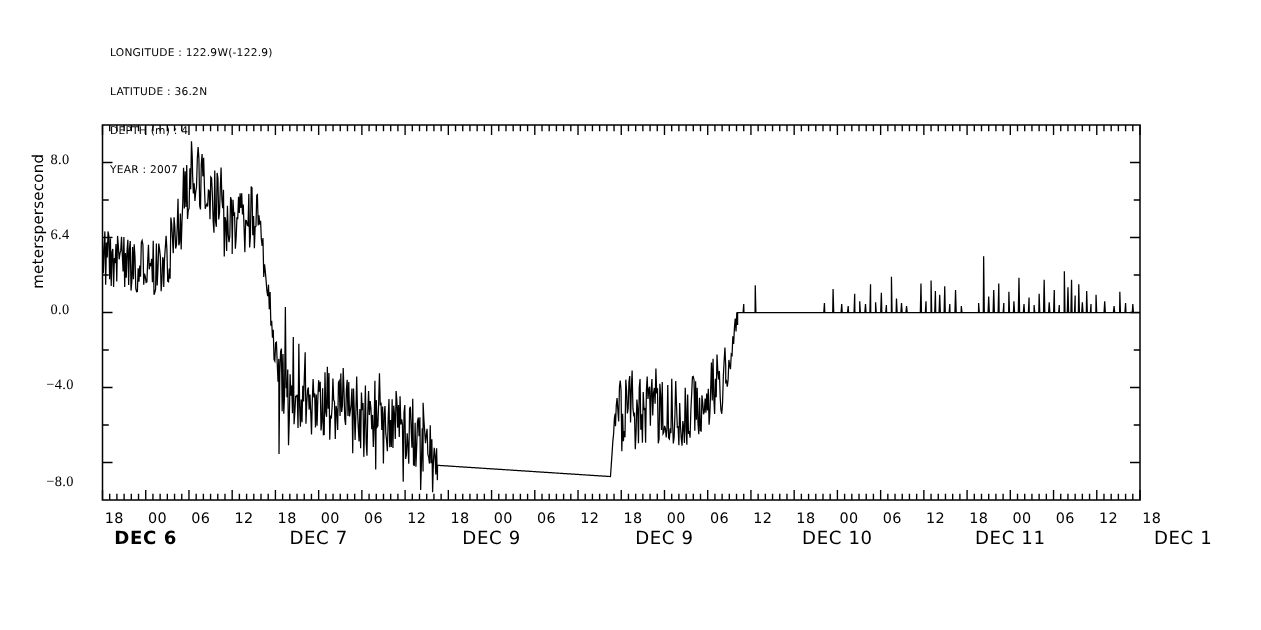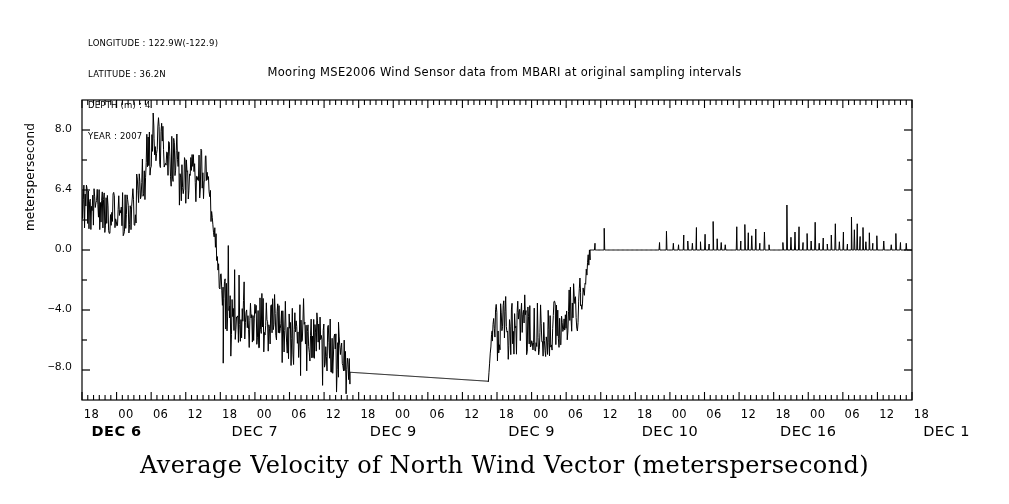--- a/index.html
+++ b/index.html
@@ -45,23 +45,23 @@
     text-align:center;
     font-family:"DejaVu Sans", sans-serif;
     font-size:12px;
     transform:rotate(-90deg);
     transform-origin:center center;
     letter-spacing:0.2px;
   }
 
   .ytick{
     position:absolute;
-    font-family:Liberation Sans, sans-serif;
+    font-family:Liberation Serif, serif;
     font-size:11.5px;
-    text-align:right;
+    text-align:center;
     width:48px;
     letter-spacing:0.3px;
   }
 
   .xhour{
     position:absolute;
     font-family:"DejaVu Sans", sans-serif;
     font-size:11.5px;
     text-align:right;
     width:34px;
@@ -91,21 +91,20 @@
 
 <div id="stage">
 
   <div class="meta">
     <div>LONGITUDE : 122.9W(-122.9)</div>
     <div>LATITUDE : 36.2N</div>
     <div>DEPTH (m) : 4</div>
     <div>YEAR : 2007</div>
   </div>
 
-  <div class="chart-title">Mooring MSE2006 Wind Sensor data from MBARI at original sampling intervals</div>
 
   <svg id="plotsvg" width="1009" height="504">
     <defs>
         <clipPath id="plotclip">
           <rect x="82" y="100" width="830" height="300"></rect>
         </clipPath>
       </defs>
       <g id="axes-group">
         <rect x="82" y="100" width="830" height="300" fill="none" stroke="#000" stroke-width="1.2"></rect>
         <line x1="82" y1="130" x2="90" y2="130" stroke="#000" stroke-width="1.2"></line>
@@ -420,21 +419,21 @@
     <g id="series-group" clip-path="url(#plotclip)">
         <path d="M82.00,190.85L82.63,218.62L83.27,199.64L83.90,185.11L84.54,227.84L85.17,194.08L85.80,206.05L86.44,185.13L87.07,188.72L87.71,223.48L88.34,190.87L88.97,228.75L89.61,201.69L90.24,199.15L90.88,229.50L91.51,206.36L92.14,210.60L92.78,195.17L93.41,225.13L94.05,188.73L94.68,196.79L95.31,207.46L95.95,202.75L96.58,200.71L97.22,189.39L97.85,204.19L98.48,217.17L99.12,189.58L99.75,229.60L100.39,202.46L101.02,222.09L101.65,200.23L102.29,191.89L102.92,227.93L103.56,199.42L104.19,192.90L104.82,232.46L105.46,225.18L106.09,197.70L106.73,223.39L107.36,195.41L108.00,205.90L108.63,230.73L109.26,233.37L109.90,233.25L110.53,214.63L111.17,225.34L111.80,212.39L112.43,221.44L113.07,193.91L113.70,192.39L114.34,195.83L114.97,227.70L115.60,218.84L116.24,221.20L116.87,225.91L117.51,225.45L118.14,209.32L118.77,195.76L119.41,215.44L120.04,210.40L120.68,212.84L121.31,207.10L121.94,225.76L122.58,192.62L123.21,235.73L123.85,233.98L124.48,231.25L125.11,194.78L125.75,228.35L126.38,214.61L127.02,194.87L127.65,199.54L128.28,205.25L128.92,233.00L129.55,224.36L130.19,205.74L130.82,209.86L130.99,229.66L131.63,206.78L132.26,198.05L132.90,188.70L133.53,199.74L134.16,224.94L134.80,225.43L135.43,214.77L136.07,223.01L136.70,174.02L137.33,179.08L137.97,190.49L138.60,202.59L139.24,173.84L139.87,181.58L140.50,198.79L141.14,196.07L141.77,182.35L142.41,159.02L143.04,196.26L143.67,193.76L144.31,170.80L144.94,199.57L145.58,177.21L146.21,162.71L146.84,134.24L147.48,166.83L148.11,137.02L148.75,165.62L149.38,132.01L150.01,175.13L150.65,167.96L151.28,166.61L151.92,134.59L152.55,151.36L153.18,113.01L153.82,125.97L154.05,138.84L154.68,154.83L155.32,146.64L155.95,160.80L156.58,153.46L157.22,149.31L157.85,127.04L158.49,117.70L159.12,126.61L159.75,164.60L160.39,167.57L161.02,131.51L161.66,123.24L162.29,141.08L162.92,126.29L163.56,149.73L164.19,167.07L164.83,164.75L165.46,163.40L166.10,165.17L166.73,152.01L167.36,152.56L168.00,175.36L168.63,141.55L169.27,142.39L169.90,156.11L170.53,176.68L171.17,186.22L171.80,136.32L172.44,177.03L173.07,181.45L173.70,138.36L174.34,142.70L174.97,175.60L175.61,170.15L176.24,150.35L176.87,134.01L177.51,159.36L178.14,166.47L178.78,151.79L179.41,205.13L180.04,173.68L180.68,177.05L181.31,200.79L181.95,164.70L182.58,187.50L183.21,193.65L183.85,188.93L184.48,157.62L185.12,160.25L185.75,190.55L185.75,203.27L186.38,159.90L187.02,171.56L187.65,170.78L188.29,199.00L188.92,190.26L189.55,173.91L190.19,175.48L190.82,157.50L191.46,170.36L192.09,154.54L192.72,166.38L193.36,154.67L193.99,171.59L194.63,163.68L195.26,182.20L195.89,201.71L196.53,176.34L197.16,176.52L197.80,180.15L198.43,180.62L199.06,155.11L199.70,197.95L200.33,189.06L200.97,149.15L201.60,150.37L202.23,188.15L202.87,172.77L203.50,198.66L204.14,181.22L204.77,180.99L205.40,156.16L205.92,155.68L206.56,180.45L207.19,172.31L207.83,179.67L208.46,176.61L209.09,191.65L209.73,196.67L210.36,190.40L211.00,221.55L211.63,211.49L212.26,217.23L212.90,224.84L213.53,232.75L214.17,236.87L214.80,227.72L215.43,247.29L216.07,233.70L216.70,260.54L217.34,256.57L217.97,270.10L218.60,263.74L219.24,287.73L219.87,288.94L220.51,274.32L221.14,273.79L221.77,290.15L222.41,305.34L223.04,287.11L223.22,363.18L223.85,298.63L224.48,281.35L225.12,278.83L225.75,329.05L226.39,283.30L227.02,330.91L227.65,316.06L228.29,245.54L228.92,310.55L229.56,306.01L229.56,317.87L230.19,295.69L230.82,356.14L231.46,334.69L232.09,299.50L232.73,316.60L233.36,308.46L233.99,330.52L234.63,269.66L235.26,339.40L235.90,329.30L236.53,317.01L237.16,317.23L237.80,315.83L238.43,342.44L239.07,275.06L239.70,324.61L240.33,341.30L240.97,319.61L241.60,337.85L242.24,308.64L242.87,321.24L243.50,300.50L244.14,281.87L244.77,339.01L245.41,322.27L246.04,312.23L246.67,309.92L247.31,327.72L247.94,315.68L248.58,329.42L249.21,347.49L249.84,320.84L250.48,303.25L251.11,317.96L251.75,314.65L252.38,342.07L253.01,315.58L253.65,340.52L254.28,318.88L254.92,304.28L255.55,313.29L256.18,305.36L256.82,344.32L257.45,337.25L258.09,310.52L258.72,347.74L259.35,347.63L259.99,297.87L260.62,329.58L261.26,333.46L261.89,293.44L262.52,327.01L263.16,298.43L263.79,351.87L264.43,332.46L265.06,334.94L265.70,325.24L266.33,302.82L266.96,319.84L267.60,321.69L268.23,351.15L268.87,324.77L269.50,328.24L270.13,343.97L270.77,305.96L271.40,304.76L272.04,332.80L272.67,298.71L273.30,329.68L273.94,324.58L274.57,294.50L275.21,313.51L275.84,335.38L276.47,339.91L277.11,311.73L277.74,303.83L278.38,332.73L279.01,305.58L279.64,333.14L280.28,328.60L280.91,323.37L281.55,310.85L282.18,362.58L282.81,310.78L283.45,329.04L284.08,352.01L284.72,330.49L285.35,301.30L285.98,327.88L286.62,342.07L287.25,353.10L287.89,327.28L288.52,358.68L289.15,313.95L289.79,328.24L290.42,322.48L291.06,365.49L291.69,338.81L292.32,308.32L292.96,354.15L293.59,364.54L294.23,329.64L294.86,312.73L295.49,331.89L296.13,320.82L296.76,326.54L297.40,343.33L298.03,331.92L298.66,357.49L299.30,341.00L299.93,304.69L300.57,375.61L301.03,320.11L301.66,341.67L302.30,340.61L302.93,322.02L303.56,298.58L304.20,324.30L304.83,322.05L305.47,344.05L306.10,325.16L306.73,370.86L307.37,331.39L308.00,324.87L308.64,346.72L309.27,352.34L309.90,361.04L310.54,335.21L311.17,319.13L311.81,357.85L312.44,336.07L313.07,357.60L313.71,319.41L314.34,358.34L314.98,324.53L315.61,332.14L316.24,351.16L316.88,312.82L317.51,320.86L318.15,342.14L318.78,324.04L319.41,349.57L320.05,317.07L320.68,339.63L321.32,335.41L321.95,339.56L322.58,385.37L323.22,330.28L323.85,324.01L324.49,367.17L325.12,363.88L325.75,346.67L326.39,356.62L327.02,370.98L327.66,327.15L328.29,325.34L328.92,342.37L329.56,358.21L330.19,319.02L330.83,371.94L331.46,372.24L332.10,338.26L332.73,373.31L333.36,357.04L334.00,337.26L334.63,334.04L335.27,348.97L335.90,333.83L336.53,392.05L337.17,369.63L337.80,342.66L338.44,377.20L338.49,322.24L339.13,336.08L339.76,345.10L340.40,354.55L341.03,347.65L341.66,343.08L342.30,363.61L342.93,365.70L343.57,370.88L344.20,340.14L344.83,370.61L345.47,351.43L346.10,393.82L346.74,369.29L347.37,358.18L348.00,364.14L348.64,379.63L349.27,358.55L349.91,384.10L350.02,372.25L350.65,372.29L351.29,372.33L351.92,372.37L352.56,372.42L353.19,372.46L353.82,372.50L354.46,372.54L355.09,372.58L355.73,372.62L356.36,372.66L357.00,372.70L357.63,372.75L358.26,372.79L358.90,372.83L359.53,372.87L360.17,372.91L360.80,372.95L361.43,372.99L362.07,373.03L362.70,373.07L363.34,373.12L363.97,373.16L364.60,373.20L365.24,373.24L365.87,373.28L366.51,373.32L367.14,373.36L367.77,373.41L368.41,373.45L369.04,373.49L369.68,373.53L370.31,373.57L370.94,373.61L371.58,373.65L372.21,373.69L372.85,373.74L373.48,373.78L374.11,373.82L374.75,373.86L375.38,373.90L376.02,373.94L376.65,373.98L377.28,374.02L377.92,374.06L378.55,374.11L379.19,374.15L379.82,374.19L380.45,374.23L381.09,374.27L381.72,374.31L382.36,374.35L382.99,374.39L383.62,374.44L384.26,374.48L384.89,374.52L385.53,374.56L386.16,374.60L386.79,374.64L387.43,374.68L388.06,374.73L388.70,374.77L389.33,374.81L389.96,374.85L390.60,374.89L391.23,374.93L391.87,374.97L392.50,375.01L393.13,375.06L393.77,375.10L394.40,375.14L395.04,375.18L395.67,375.22L396.30,375.26L396.94,375.30L397.57,375.34L398.21,375.38L398.84,375.43L399.47,375.47L400.11,375.51L400.74,375.55L401.38,375.59L402.01,375.63L402.65,375.67L403.28,375.71L403.91,375.76L404.55,375.80L405.18,375.84L405.82,375.88L406.45,375.92L407.08,375.96L407.72,376.00L408.35,376.04L408.99,376.09L409.62,376.13L410.25,376.17L410.89,376.21L411.52,376.25L412.16,376.29L412.79,376.33L413.42,376.38L414.06,376.42L414.69,376.46L415.33,376.50L415.96,376.54L416.59,376.58L417.23,376.62L417.86,376.66L418.50,376.70L419.13,376.75L419.76,376.79L420.40,376.83L421.03,376.87L421.67,376.91L422.30,376.95L422.93,376.99L423.57,377.03L424.20,377.08L424.84,377.12L425.47,377.16L426.10,377.20L426.74,377.24L427.37,377.28L428.01,377.32L428.64,377.36L429.27,377.41L429.91,377.45L430.54,377.49L431.18,377.53L431.81,377.57L432.44,377.61L433.08,377.65L433.71,377.69L434.35,377.74L434.98,377.78L435.61,377.82L436.25,377.86L436.88,377.90L437.52,377.94L438.15,377.98L438.78,378.02L439.42,378.07L440.05,378.11L440.69,378.15L441.32,378.19L441.95,378.23L442.59,378.27L443.22,378.31L443.86,378.35L444.49,378.40L445.12,378.44L445.76,378.48L446.39,378.52L447.03,378.56L447.66,378.60L448.30,378.64L448.93,378.68L449.56,378.73L450.20,378.77L450.83,378.81L451.47,378.85L452.10,378.89L452.73,378.93L453.37,378.97L454.00,379.01L454.64,379.06L455.27,379.10L455.90,379.14L456.54,379.18L457.17,379.22L457.81,379.26L458.44,379.30L459.07,379.34L459.71,379.39L460.34,379.43L460.98,379.47L461.61,379.51L462.24,379.55L462.88,379.59L463.51,379.63L464.15,379.67L464.78,379.72L465.41,379.76L466.05,379.80L466.68,379.84L467.32,379.88L467.95,379.92L468.58,379.96L469.22,380.00L469.85,380.05L470.49,380.09L471.12,380.13L471.75,380.17L472.39,380.21L473.02,380.25L473.66,380.29L474.29,380.33L474.92,380.38L475.56,380.42L476.19,380.46L476.83,380.50L477.46,380.54L478.09,380.58L478.73,380.62L479.36,380.66L480.00,380.71L480.63,380.75L481.26,380.79L481.90,380.83L482.53,380.87L483.17,380.91L483.80,380.95L484.43,380.99L485.07,381.04L485.70,381.08L486.34,381.12L486.97,381.16L487.60,381.20L488.24,381.24L488.35,381.78L488.99,372.24L489.62,363.15L490.26,353.11L490.89,346.96L491.52,334.57L492.16,330.88L492.39,341.07L493.02,324.43L493.66,318.48L494.29,328.22L494.93,337.08L495.56,309.81L496.19,304.39L496.83,312.30L497.46,360.99L498.10,330.97L498.73,352.94L499.36,344.76L500.00,349.81L500.63,303.73L501.27,312.87L501.90,330.69L502.53,326.69L503.17,305.43L503.80,300.81L504.44,337.90L505.07,311.50L505.70,296.51L506.34,326.52L506.97,332.13L507.61,331.09L508.24,359.33L508.87,345.20L509.51,319.64L510.14,326.63L510.78,354.67L511.41,309.91L512.04,303.29L512.68,343.80L513.31,331.32L513.95,354.11L514.58,313.63L515.21,327.93L515.85,326.24L516.48,354.19L517.12,312.69L517.75,301.18L518.38,319.10L519.02,311.44L519.65,309.38L520.29,340.65L520.92,313.08L521.55,303.25L522.19,332.44L522.82,314.47L523.46,310.34L524.09,323.00L524.72,294.86L525.36,314.72L525.99,310.57L526.63,354.67L527.26,351.21L527.89,306.96L528.53,316.69L529.16,343.95L529.80,305.60L530.43,347.00L531.06,345.82L531.70,340.74L532.33,342.84L532.97,349.92L533.60,342.22L534.23,308.10L534.87,350.28L535.50,351.15L536.14,342.70L536.77,346.51L537.40,303.06L538.04,337.38L538.67,354.74L539.31,349.74L539.94,332.37L540.57,304.89L541.21,323.82L541.84,341.72L542.48,341.52L543.11,356.14L543.75,322.39L544.38,340.59L545.01,350.67L545.65,356.54L546.28,336.86L546.92,341.85L547.55,354.44L548.18,310.25L548.82,329.22L548.88,342.69L549.51,355.83L550.14,315.64L550.78,347.12L551.41,344.95L552.05,350.09L552.68,328.73L553.31,315.65L553.95,301.53L554.58,301.16L555.22,303.85L555.85,344.63L556.48,305.09L557.12,335.82L557.75,310.12L558.39,338.81L559.02,347.37L559.65,318.25L560.29,344.54L560.92,344.85L561.56,316.19L562.19,322.52L562.82,331.44L563.46,329.24L564.09,318.85L564.73,330.08L565.36,314.77L565.99,328.32L566.63,310.98L567.26,339.81L567.90,330.95L568.53,311.67L569.16,289.94L569.80,320.46L570.43,287.09L571.07,318.50L571.70,331.23L572.33,302.97L572.97,317.83L573.60,283.70L574.24,296.90L574.87,303.52L575.50,296.73L576.14,317.61L576.77,328.20L577.41,331.00L578.04,322.64L578.67,301.18L579.31,288.76L579.94,278.04L580.58,292.84L580.58,305.80L581.21,304.84L581.84,309.33L582.48,303.95L583.11,287.92L583.75,292.18L584.38,295.32L585.01,283.37L585.65,284.22L586.28,269.11L586.92,275.10L587.55,262.22L588.18,254.76L588.82,265.16L589.45,249.90L590.09,259.96L590.09,250.00L590.09,250.00L591.35,250.00L592.62,250.00L593.89,250.00L594.47,250.00L594.99,243.25L595.16,250.00L595.50,250.00L596.43,250.00L597.70,250.00L598.96,250.00L600.23,250.00L601.50,250.00L602.77,250.00L603.69,250.00L604.04,250.00L604.21,228.25L604.73,250.00L605.30,250.00L606.57,250.00L607.84,250.00L609.11,250.00L610.38,250.00L611.64,250.00L612.91,250.00L614.18,250.00L615.45,250.00L616.72,250.00L617.98,250.00L619.25,250.00L620.52,250.00L621.79,250.00L623.06,250.00L624.32,250.00L625.59,250.00L626.86,250.00L628.13,250.00L629.40,250.00L630.66,250.00L631.93,250.00L633.20,250.00L634.47,250.00L635.74,250.00L637.00,250.00L638.27,250.00L639.54,250.00L640.81,250.00L642.08,250.00L643.35,250.00L644.61,250.00L645.88,250.00L647.15,250.00L648.42,250.00L649.69,250.00L650.95,250.00L652.22,250.00L653.49,250.00L654.76,250.00L656.03,250.00L657.29,250.00L658.56,250.00L659.02,250.00L659.54,242.50L659.83,250.00L660.06,250.00L661.10,250.00L662.37,250.00L663.63,250.00L664.90,250.00L665.94,250.00L666.17,250.00L666.46,231.25L666.98,250.00L667.44,250.00L668.71,250.00L669.97,250.00L671.24,250.00L672.51,250.00L672.86,250.00L673.37,243.25L673.78,250.00L673.89,250.00L675.05,250.00L676.31,250.00L677.58,250.00L678.04,250.00L678.56,244.75L678.85,250.00L679.08,250.00L680.12,250.00L681.39,250.00L682.65,250.00L683.23,250.00L683.75,235.00L683.92,250.00L684.27,250.00L685.19,250.00L686.46,250.00L687.27,250.00L687.73,250.00L687.78,241.00L688.30,250.00L689.00,250.00L690.26,250.00L691.53,250.00L691.88,250.00L692.40,243.25L692.80,250.00L692.91,250.00L694.07,250.00L695.34,250.00L695.91,250.00L696.43,227.50L696.60,250.00L696.95,250.00L697.87,250.00L699.14,250.00L699.95,250.00L700.41,250.00L700.47,241.75L700.98,250.00L701.68,250.00L702.94,250.00L704.21,250.00L704.56,250.00L705.08,234.25L705.48,250.00L705.60,250.00L706.75,250.00L708.02,250.00L708.59,250.00L709.11,244.00L709.28,250.00L709.63,250.00L710.55,250.00L711.82,250.00L712.63,250.00L713.09,250.00L713.15,221.50L713.66,250.00L714.36,250.00L715.62,250.00L716.66,250.00L716.89,250.00L717.18,238.75L717.70,250.00L718.16,250.00L719.43,250.00L720.70,250.00L720.70,250.00L721.22,242.50L721.73,250.00L721.96,250.00L723.23,250.00L724.50,250.00L724.73,250.00L725.25,244.75L725.77,250.00L725.77,250.00L727.04,250.00L728.30,250.00L729.57,250.00L730.84,250.00L732.11,250.00L733.38,250.00L734.65,250.00L735.91,250.00L736.26,250.00L736.78,226.75L737.18,250.00L737.30,250.00L738.45,250.00L739.72,250.00L740.29,250.00L740.81,241.00L740.99,250.00L741.33,250.00L742.25,250.00L743.52,250.00L744.33,250.00L744.79,250.00L744.85,224.50L745.37,250.00L746.06,250.00L747.33,250.00L747.79,250.00L748.31,232.75L748.59,250.00L748.82,250.00L749.86,250.00L751.13,250.00L751.25,250.00L751.76,235.75L752.28,250.00L752.40,250.00L753.67,250.00L754.93,250.00L755.28,250.00L755.80,229.00L756.20,250.00L756.32,250.00L757.47,250.00L758.74,250.00L759.31,250.00L759.83,243.25L760.01,250.00L760.35,250.00L761.27,250.00L762.54,250.00L763.81,250.00L763.93,250.00L764.44,232.00L764.96,250.00L765.08,250.00L766.35,250.00L767.61,250.00L768.54,250.00L768.88,250.00L769.06,244.75L769.57,250.00L770.15,250.00L771.42,250.00L772.69,250.00L773.95,250.00L775.22,250.00L776.49,250.00L777.76,250.00L779.03,250.00L780.30,250.00L781.56,250.00L782.37,250.00L782.83,250.00L782.89,242.50L783.41,250.00L784.10,250.00L785.37,250.00L786.40,250.00L786.64,250.00L786.92,205.00L787.44,250.00L787.90,250.00L789.17,250.00L790.44,250.00L790.44,250.00L790.96,237.25L791.48,250.00L791.71,250.00L792.98,250.00L794.24,250.00L794.47,250.00L794.99,232.00L795.51,250.00L795.51,250.00L796.78,250.00L798.05,250.00L798.51,250.00L799.03,226.75L799.32,250.00L799.55,250.00L800.58,250.00L801.85,250.00L802.54,250.00L803.06,242.50L803.12,250.00L803.58,250.00L804.39,250.00L805.66,250.00L806.58,250.00L806.92,250.00L807.10,233.50L807.62,250.00L808.19,250.00L809.46,250.00L810.61,250.00L810.73,250.00L811.13,241.00L811.65,250.00L812.00,250.00L813.26,250.00L814.53,250.00L814.65,250.00L815.17,222.25L815.69,250.00L815.80,250.00L817.07,250.00L818.34,250.00L818.68,250.00L819.20,243.25L819.60,250.00L819.72,250.00L820.87,250.00L822.14,250.00L822.72,250.00L823.24,238.00L823.41,250.00L823.75,250.00L824.68,250.00L825.95,250.00L826.75,250.00L827.21,250.00L827.27,244.00L827.79,250.00L828.48,250.00L829.75,250.00L830.79,250.00L831.02,250.00L831.31,235.00L831.82,250.00L832.29,250.00L833.55,250.00L834.82,250.00L834.82,250.00L835.34,223.75L835.86,250.00L836.09,250.00L837.36,250.00L838.63,250.00L838.86,250.00L839.38,241.75L839.89,250.00L839.89,250.00L841.16,250.00L842.43,250.00L842.89,250.00L843.41,232.00L843.70,250.00L843.93,250.00L844.97,250.00L846.23,250.00L846.93,250.00L847.44,244.00L847.50,250.00L847.96,250.00L848.77,250.00L850.04,250.00L850.96,250.00L851.31,250.00L851.48,217.00L852.00,250.00L852.57,250.00L853.84,250.00L853.84,250.00L854.36,229.75L854.88,250.00L855.11,250.00L856.38,250.00L856.72,250.00L857.24,223.75L857.65,250.00L857.76,250.00L858.91,250.00L859.61,250.00L860.13,236.50L860.18,250.00L860.64,250.00L861.45,250.00L862.49,250.00L862.72,250.00L863.01,227.50L863.53,250.00L863.99,250.00L865.25,250.00L865.37,250.00L865.89,241.75L866.41,250.00L866.52,250.00L867.79,250.00L868.83,250.00L869.06,250.00L869.35,232.75L869.87,250.00L870.33,250.00L871.60,250.00L872.29,250.00L872.81,243.25L872.86,250.00L873.32,250.00L874.13,250.00L875.40,250.00L876.32,250.00L876.67,250.00L876.84,235.75L877.36,250.00L877.94,250.00L879.20,250.00L880.47,250.00L881.74,250.00L883.01,250.00L883.24,250.00L883.76,241.00L884.28,250.00L884.28,250.00L885.54,250.00L886.81,250.00L888.08,250.00L889.35,250.00L890.62,250.00L890.73,250.00L891.25,244.75L891.77,250.00L891.88,250.00L893.15,250.00L894.42,250.00L895.34,250.00L895.69,250.00L895.86,233.50L896.38,250.00L896.96,250.00L898.22,250.00L899.49,250.00L899.95,250.00L900.47,242.50L900.76,250.00L900.99,250.00L902.03,250.00L903.30,250.00L904.56,250.00L905.72,250.00L905.83,250.00L906.24,243.25L906.75,250.00L907.10,250.00L908.37,250.00L909.64,250.00L910.90,250.00L912.00,250.00" fill="none" stroke="#000000" stroke-width="1" stroke-linejoin="miter" stroke-linecap="butt"></path>
       </g>
   </svg>
 
   <div id="ytick-layer">
       <div class="ytick" style="left: 24px; top: 122px;">8.0</div>
       <div class="ytick" style="left: 24px; top: 182px;">6.4</div>
       <div class="ytick" style="left: 24px; top: 242px;">0.0</div>
       <div class="ytick" style="left: 24px; top: 302px;">−4.0</div>
-      <div class="ytick" style="left: 24px; top: 360px;">−8.0</div>
+      <div class="ytick" style="left: 24px; top: 380px;">−8.0</div>
     </div>
   <div id="xhour-layer">
       <div class="xhour" style="left: 65px; top: 407px;">18</div>
       <div class="xhour" style="left: 99.5833px; top: 407px;">00</div>
       <div class="xhour" style="left: 134.167px; top: 407px;">06</div>
       <div class="xhour" style="left: 168.75px; top: 407px;">12</div>
       <div class="xhour" style="left: 203.333px; top: 407px;">18</div>
       <div class="xhour" style="left: 237.917px; top: 407px;">00</div>
       <div class="xhour" style="left: 272.5px; top: 407px;">06</div>
       <div class="xhour" style="left: 307.083px; top: 407px;">12</div>
@@ -455,20 +454,19 @@
       <div class="xhour" style="left: 825.833px; top: 407px;">06</div>
       <div class="xhour" style="left: 860.417px; top: 407px;">12</div>
       <div class="xhour" style="left: 895px; top: 407px;">18</div>
     </div>
   <div id="xday-layer">
       <div class="xday" style="left: 61.5833px; top: 423px; font-weight: bold;">DEC  6</div>
       <div class="xday" style="left: 199.917px; top: 423px;">DEC  7</div>
       <div class="xday" style="left: 338.25px; top: 423px;">DEC  9</div>
       <div class="xday" style="left: 476.583px; top: 423px;">DEC  9</div>
       <div class="xday" style="left: 614.917px; top: 423px;">DEC 10</div>
-      <div class="xday" style="left: 753.25px; top: 423px;">DEC 16</div>
+      <div class="xday" style="left: 753.25px; top: 423px;">DEC 11</div>
       <div class="xday" style="left: 891.583px; top: 423px;">DEC 1</div>
     </div>
 
   <div class="ylabel">meterspersecond</div>
-  <div class="bottom-title">Average Velocity of North Wind Vector (meterspersecond)</div>
 
 </div>
 
 </body></html>

